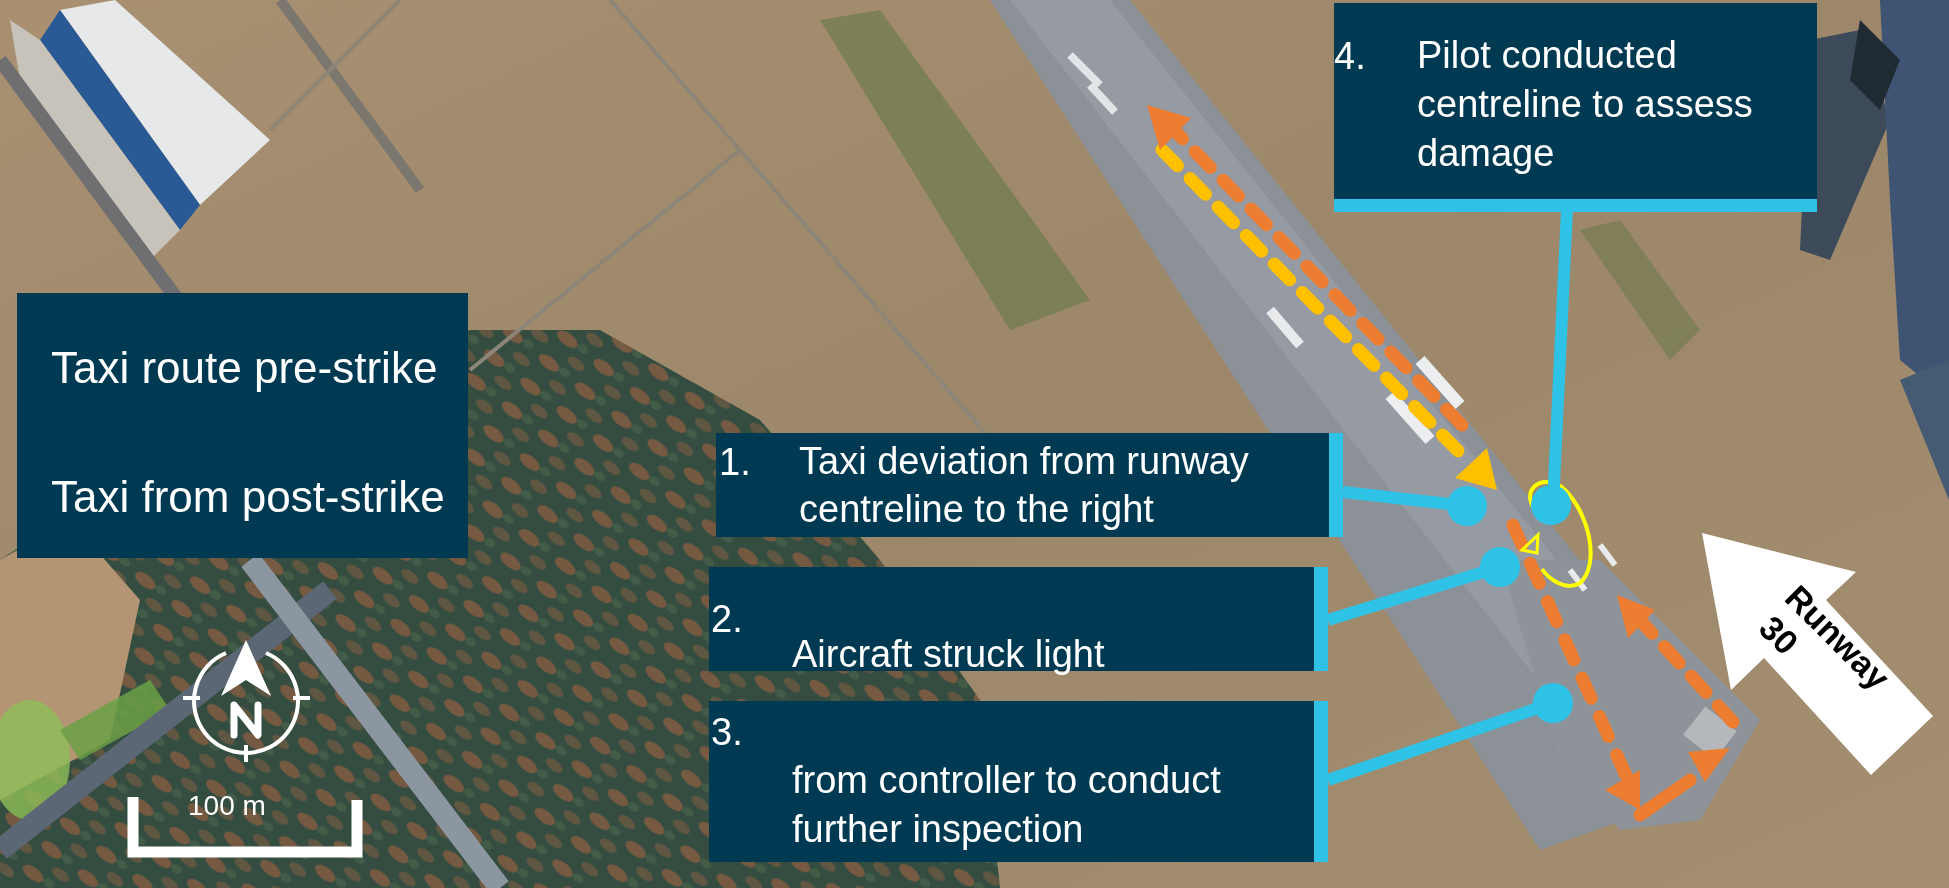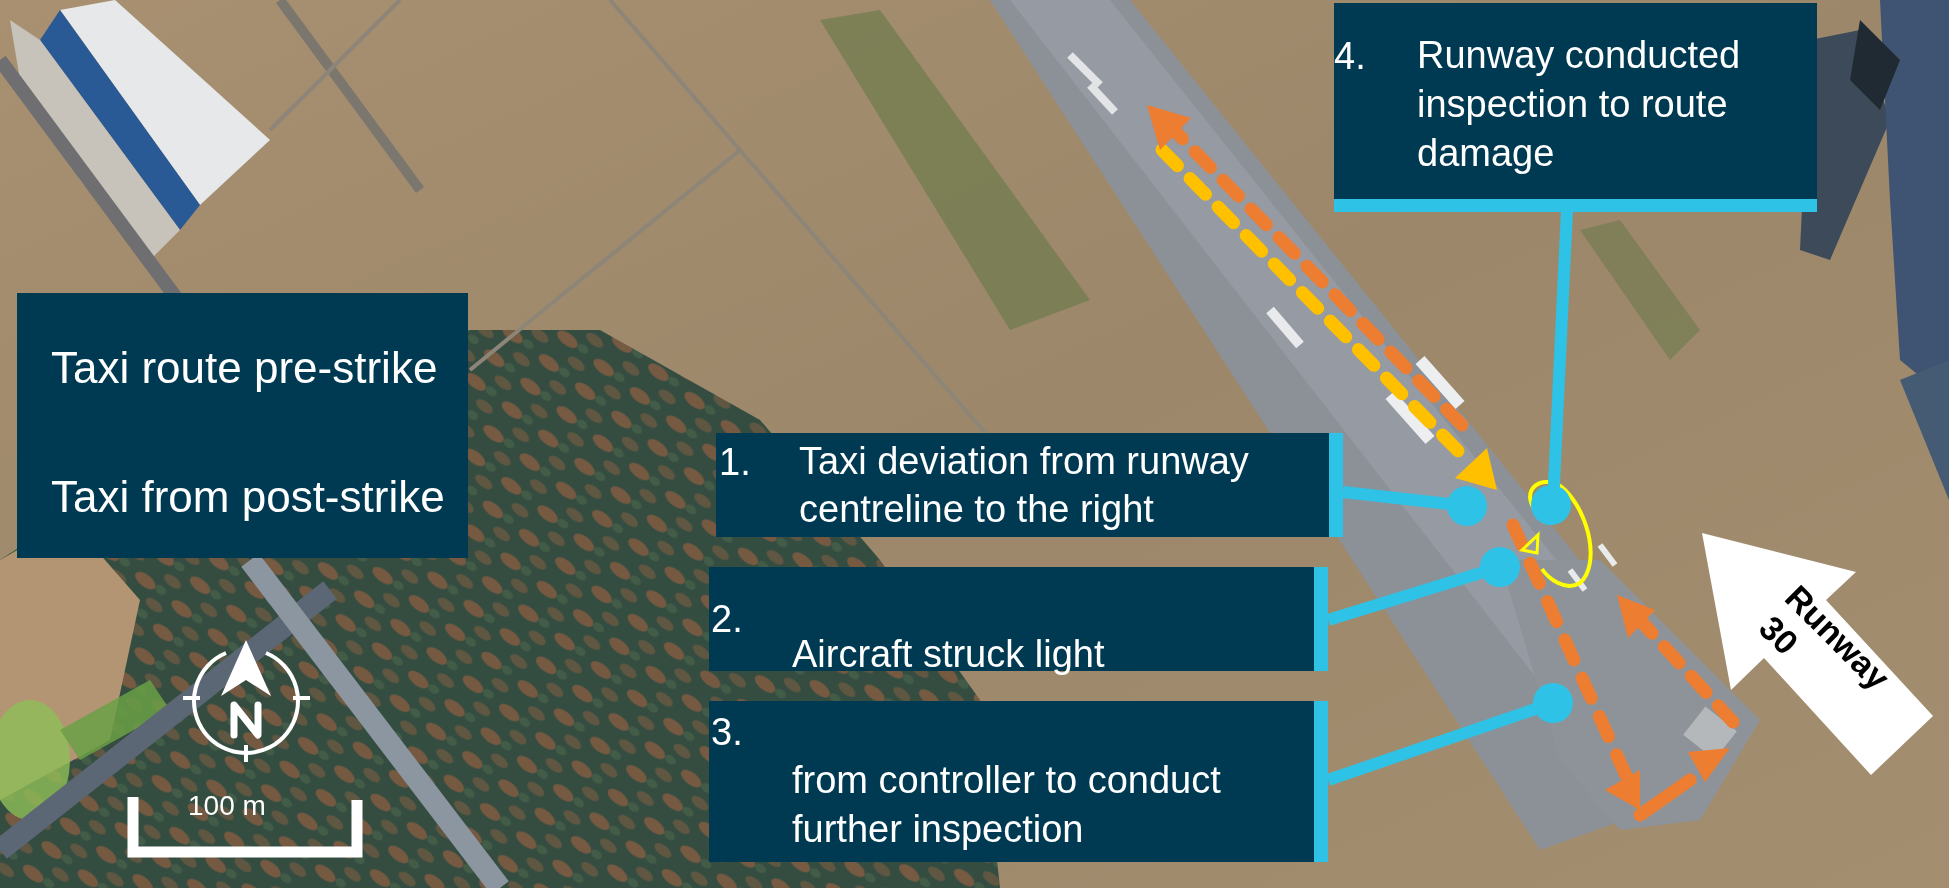--- a/index.html
+++ b/index.html
@@ -153,22 +153,22 @@
 
   <div class="box callout" style="left:709px; top:701px; width:605px; height:161px;">
     <span class="num" style="left:2px; top:10px;">3.</span>
     <span class="txt" style="left:83px; top:104px;">further inspection</span>
     <span class="txt" style="left:83px; top:55px;">from controller to conduct</span>
   </div>
   <div class="cbar" style="left:1314px; top:701px; width:14px; height:161px;"></div>
 
   <div class="box callout" style="left:1334px; top:3px; width:483px; height:197px;">
     <span class="num" style="left:0px; top:32px;">4.</span>
-    <span class="txt" style="left:83px; top:28px;">Runway conducted</span>
-    <span class="txt" style="left:83px; top:77px;">inspection to route</span>
+    <span class="txt" style="left:83px; top:28px;">Pilot conducted</span>
+    <span class="txt" style="left:83px; top:77px;">centreline to assess</span>
     <span class="txt" style="left:83px; top:126px;">damage</span>
   </div>
   <div class="cbar" style="left:1334px; top:199px; width:483px; height:13px;"></div>
 
   <div class="rw-text" style="left:1740px; top:610px; width:160px; height:90px; transform: rotate(45deg);">
     <div>Runway</div>
     <div style="text-align:left; padding-left:18px;">30</div>
   </div>
 
   <div class="scale-label" style="left:188px; top:790px;">100 m</div>

